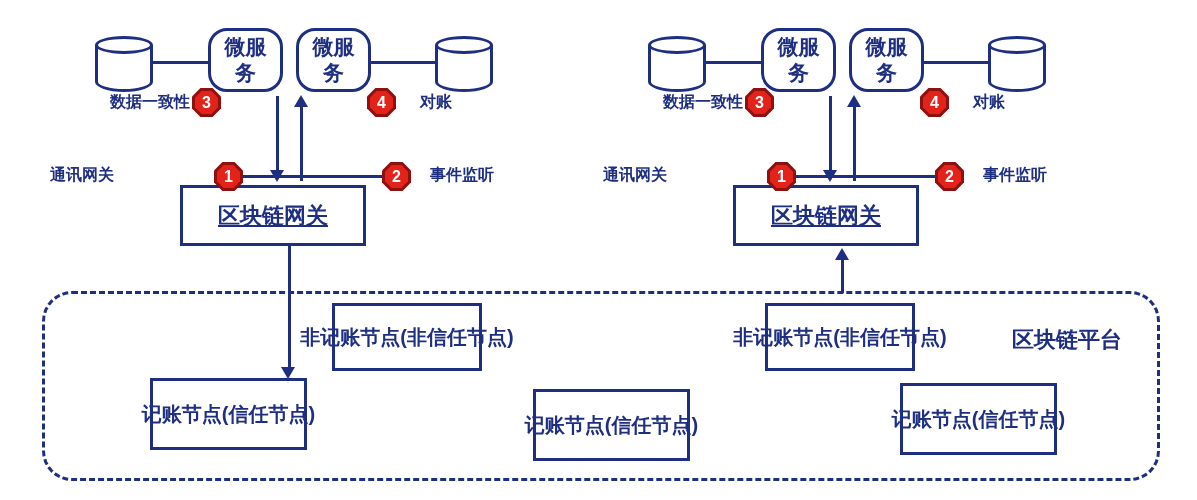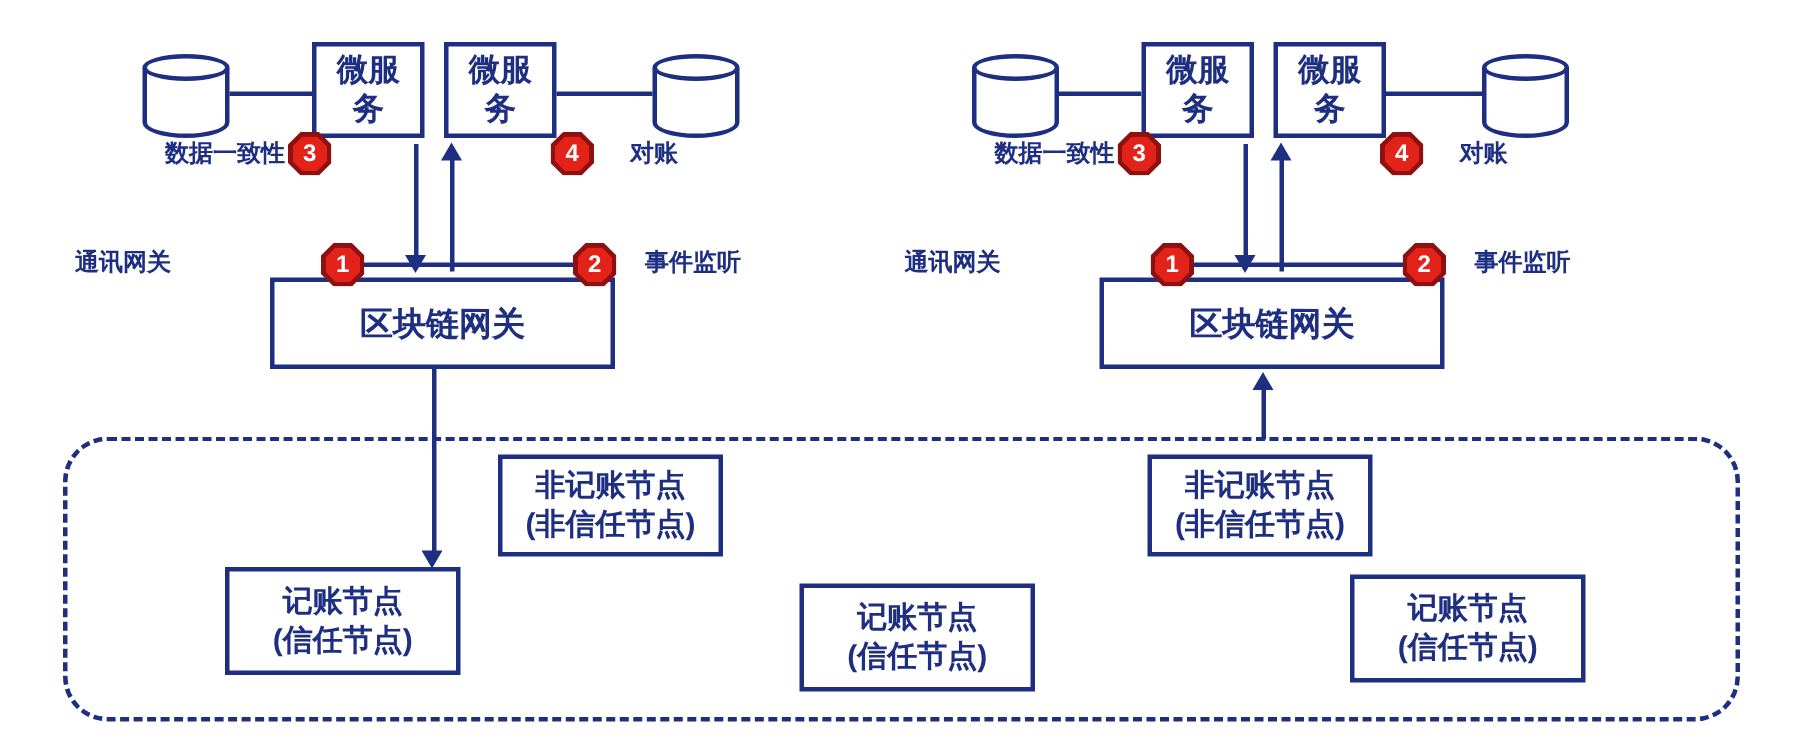--- a/index.html
+++ b/index.html
@@ -30,23 +30,23 @@
     position: absolute; left: 0; top: 0; width: 100%; height: 18px;
     border: 3px solid var(--navy); border-radius: 50%; background: #fff; z-index: 2;
   }
 
   
   .box {
     position: absolute; border: 3px solid var(--navy); background: #fff;
     display: flex; align-items: center; justify-content: center;
     text-align: center; color: var(--navy); font-weight: bold;
   }
-  .ms-box { width: 75px; height: 64px; font-size: 21px; line-height: 1.25; padding: 0 11px; }
-  .gw-box { width: 230px; height: 61px; font-size: 22px; }
-  .node-box { flex-direction: column; font-size: 20px; line-height: 1.32; }
+  .ms-box { width: 75px; height: 64px; font-size: 21px; line-height: 1.25; padding: 0 11px; border-radius: 19px; }
+  .gw-box { width: 186px; height: 61px; font-size: 22px; text-decoration: underline; }
+  .node-box { flex-direction: row; font-size: 20px; line-height: 1.32; }
   .node-box span { white-space: nowrap; }
 
   
   .hline { position: absolute; height: 3px; background: var(--navy); }
   .vline { position: absolute; width: 3px; background: var(--navy); }
   .arrow-head { position: absolute; width: 0; height: 0; }
   .ah-down { border-left: 7px solid transparent; border-right: 7px solid transparent; border-top: 12px solid var(--navy); }
   .ah-up { border-left: 7px solid transparent; border-right: 7px solid transparent; border-bottom: 12px solid var(--navy); }
 
   
@@ -173,20 +173,21 @@
     </div>
   </div>
 
   <div class="vline" style="left:288px;top:246px;height:123px"></div>
   <div class="arrow-head ah-down" style="left:281px;top:367px"></div>
 
   <div class="arrow-head ah-up" style="left:835px;top:248px"></div>
   <div class="vline" style="left:841px;top:258px;height:35px"></div>
 
   <div class="platform"></div>
+  <div class="lbl platform-label" style="left:1012px;top:325px">区块链平台</div>
 
   <div class="box node-box" style="left:332px;top:303px;width:150px;height:68px">
     <span>非记账节点</span>
     <span>(非信任节点)</span>
   </div>
   <div class="box node-box" style="left:765px;top:303px;width:150px;height:68px">
     <span>非记账节点</span>
     <span>(非信任节点)</span>
   </div>
 

